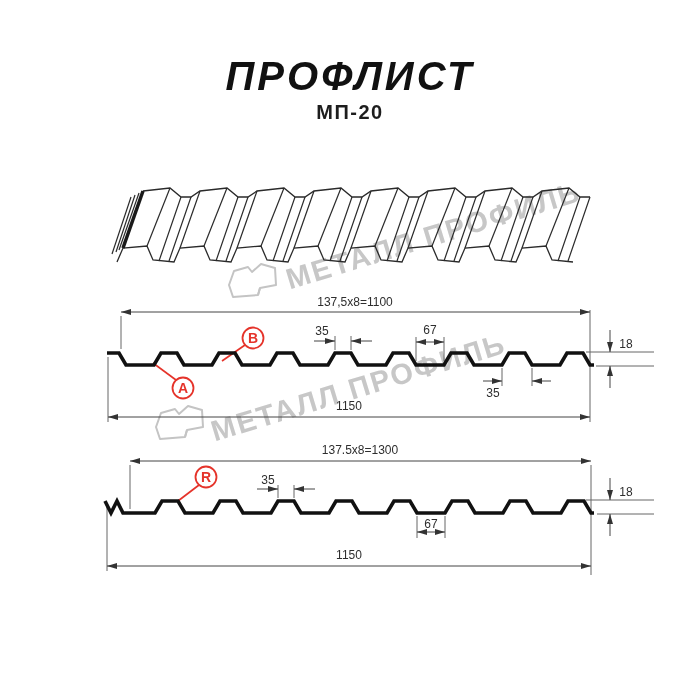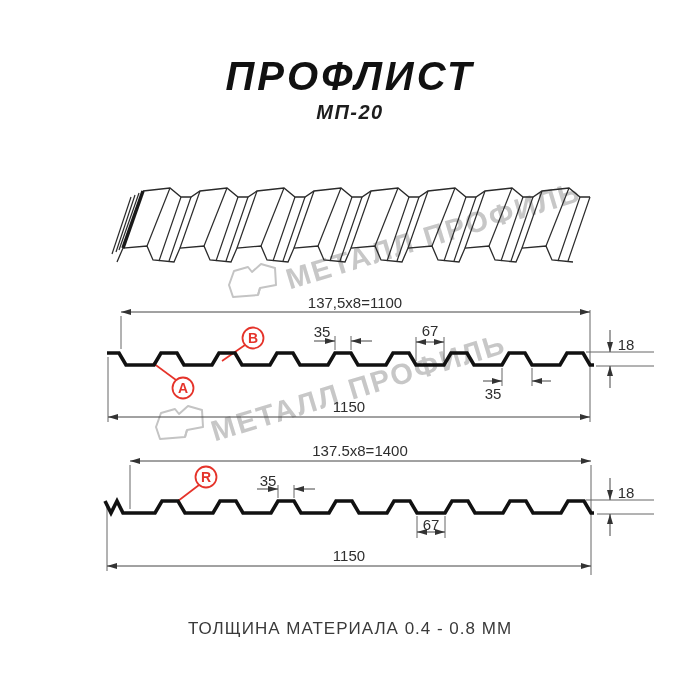--- a/index.html
+++ b/index.html
@@ -1,32 +1,32 @@
 <!DOCTYPE html>
 <html><head>
 <meta charset="utf-8">
 <style>
   html,body{margin:0;padding:0;background:#fff;}
   .page{position:relative;width:700px;height:700px;background:#ffffff;overflow:hidden;
         font-family:"Liberation Sans",sans-serif;}
   .title{position:absolute;left:350px;top:76px;transform:translate(-50%,-50%);
          font-size:40px;font-weight:800;letter-spacing:3px;color:#111;white-space:nowrap;font-style:italic;}
   .subtitle{position:absolute;left:350px;top:112px;transform:translate(-50%,-50%);
-         font-size:20px;font-weight:600;letter-spacing:1.5px;color:#1d1d1d;white-space:nowrap;font-style:italic;}
+         font-size:20px;font-weight:600;letter-spacing:1.5px;color:#1d1d1d;white-space:nowrap;}
   .footer{position:absolute;left:350px;top:629px;transform:translate(-50%,-50%);
          font-size:17px;font-weight:500;letter-spacing:1px;color:#3a3a3a;white-space:nowrap;}
   .wm{position:absolute;pointer-events:none;}
   .wm-text{position:absolute;font-size:29px;font-weight:700;letter-spacing:2px;color:#c7c7c7;
            white-space:nowrap;transform:rotate(-17deg);transform-origin:left center;}
   #wm1{left:225px;top:256px;width:320px;height:70px;}
   #wm1 .wm-text{left:62px;top:8px;}
   #wm2{left:152px;top:398px;width:320px;height:70px;}
   #wm2 .wm-text{left:60px;top:18px;}
   svg.draw{position:absolute;left:0;top:0;}
-  .dim{position:absolute;transform:translate(-50%,-50%);font-size:15px;color:#2e2e2e;
+  .dim{position:absolute;transform:translate(-50%,-50%);font-size:12px;color:#2e2e2e;
        white-space:nowrap;}
   .callout{position:absolute;transform:translate(-50%,-50%);font-size:14px;font-weight:700;
        color:#e5332a;white-space:nowrap;}
 </style>
 </head>
 <body>
 
 <div class="page">
 
   <div class="wm" id="wm1">
@@ -156,21 +156,20 @@
 
   <span class="dim" style="left:355px;top:302px">137,5x8=1100</span>
   <span class="dim" style="left:322px;top:331px">35</span>
   <span class="dim" style="left:430px;top:330px">67</span>
   <span class="dim" style="left:626px;top:344px">18</span>
   <span class="dim" style="left:493px;top:393px">35</span>
   <span class="dim" style="left:349px;top:406px">1150</span>
   <span class="callout" style="left:253px;top:338px">B</span>
   <span class="callout" style="left:183px;top:388px">A</span>
 
-  <span class="dim" style="left:360px;top:450px">137.5x8=1400</span>
+  <span class="dim" style="left:360px;top:450px">137.5x8=1300</span>
   <span class="dim" style="left:268px;top:480px">35</span>
   <span class="dim" style="left:431px;top:524px">67</span>
   <span class="dim" style="left:626px;top:492px">18</span>
   <span class="dim" style="left:349px;top:555px">1150</span>
   <span class="callout" style="left:206px;top:477px">R</span>
 
-  <div class="footer">ТОЛЩИНА МАТЕРИАЛА 0.4 - 0.8 ММ</div>
 </div>
 
 </body></html>

